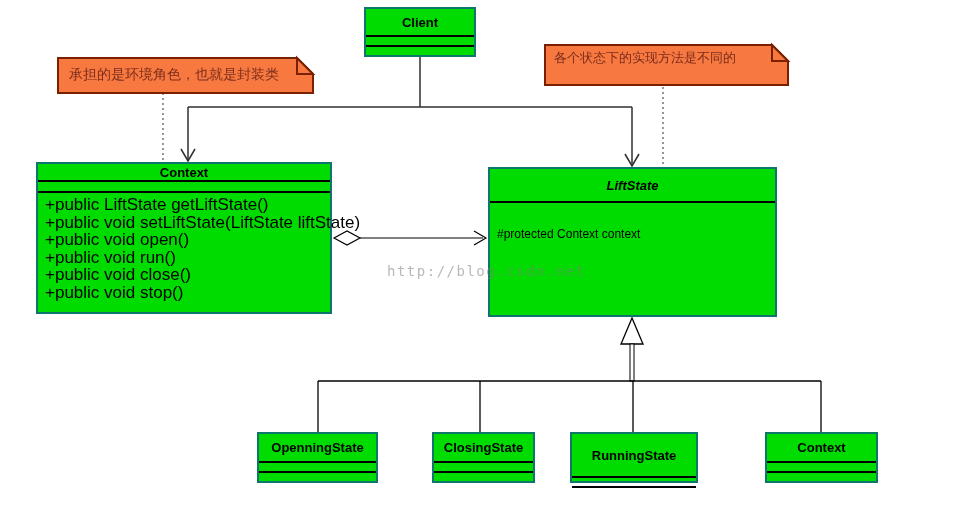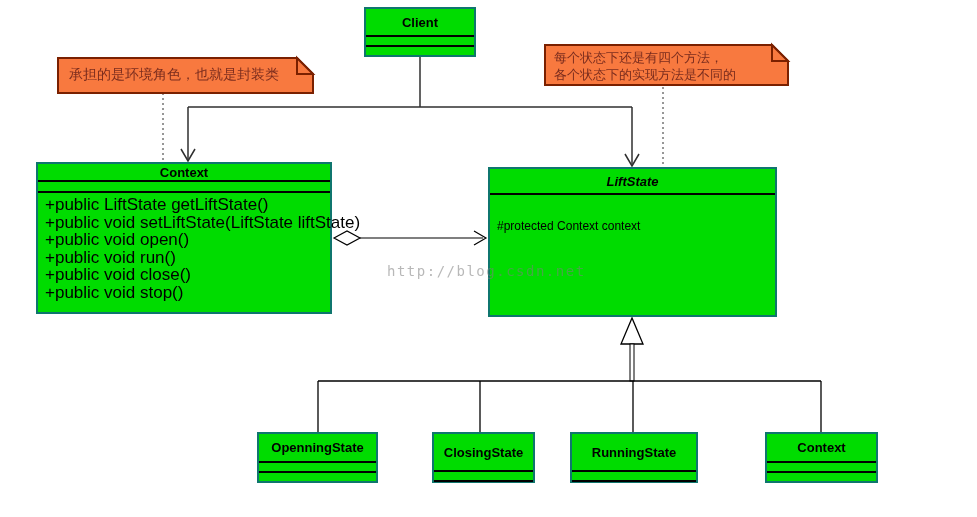--- a/index.html
+++ b/index.html
@@ -92,51 +92,50 @@
       <div class="m">+public LiftState getLiftState()</div>
       <div class="m">+public void setLiftState(LiftState liftState)</div>
       <div class="m">+public void open()</div>
       <div class="m">+public void run()</div>
       <div class="m">+public void close()</div>
       <div class="m">+public void stop()</div>
     </div>
   </div>
 
   <div class="uml-class ls" style="left:488px;top:167px;width:289px;height:150px">
-    <div class="uml-title italic" style="height:24px">LiftState</div>
+    <div class="uml-title italic" style="height:32px">LiftState</div>
     <div class="comp" style="height:28px">
       <div class="attr-line">#protected Context context</div>
     </div>
   </div>
 
   <div class="uml-class" style="left:257px;top:432px;width:121px;height:51px">
     <div class="uml-title" style="height:27px">OpenningState</div>
     <div class="comp" style="height:10px"></div>
     <div class="comp grow"></div>
   </div>
 
   <div class="uml-class" style="left:432px;top:432px;width:103px;height:51px">
-    <div class="uml-title" style="height:36px">ClosingState</div>
+    <div class="uml-title" style="height:27px">ClosingState</div>
     <div class="comp" style="height:10px"></div>
     <div class="comp grow"></div>
   </div>
 
   <div class="uml-class" style="left:570px;top:432px;width:128px;height:51px">
-    <div class="uml-title" style="height:36px">RunningState</div>
+    <div class="uml-title" style="height:42px">RunningState</div>
     <div class="comp" style="height:10px"></div>
     <div class="comp grow"></div>
   </div>
 
   <div class="uml-class" style="left:765px;top:432px;width:113px;height:51px">
     <div class="uml-title" style="height:27px">Context</div>
     <div class="comp" style="height:10px"></div>
     <div class="comp grow"></div>
   </div>
 
   <div class="note-text" style="left:69px;top:66px;font-size:14px">承担的是环境角色，也就是封装类</div>
   <div class="note-text" style="left:554px;top:49px;font-size:13px;line-height:17px">
-    <span class="ln">每个状态下还是有四个方法，</span>
     <span class="ln">各个状态下的实现方法是不同的</span>
   </div>
 
   <div class="watermark" style="left:387px;top:263px">http://blog.csdn.net</div>
 
 </div>
 
 </body></html>

